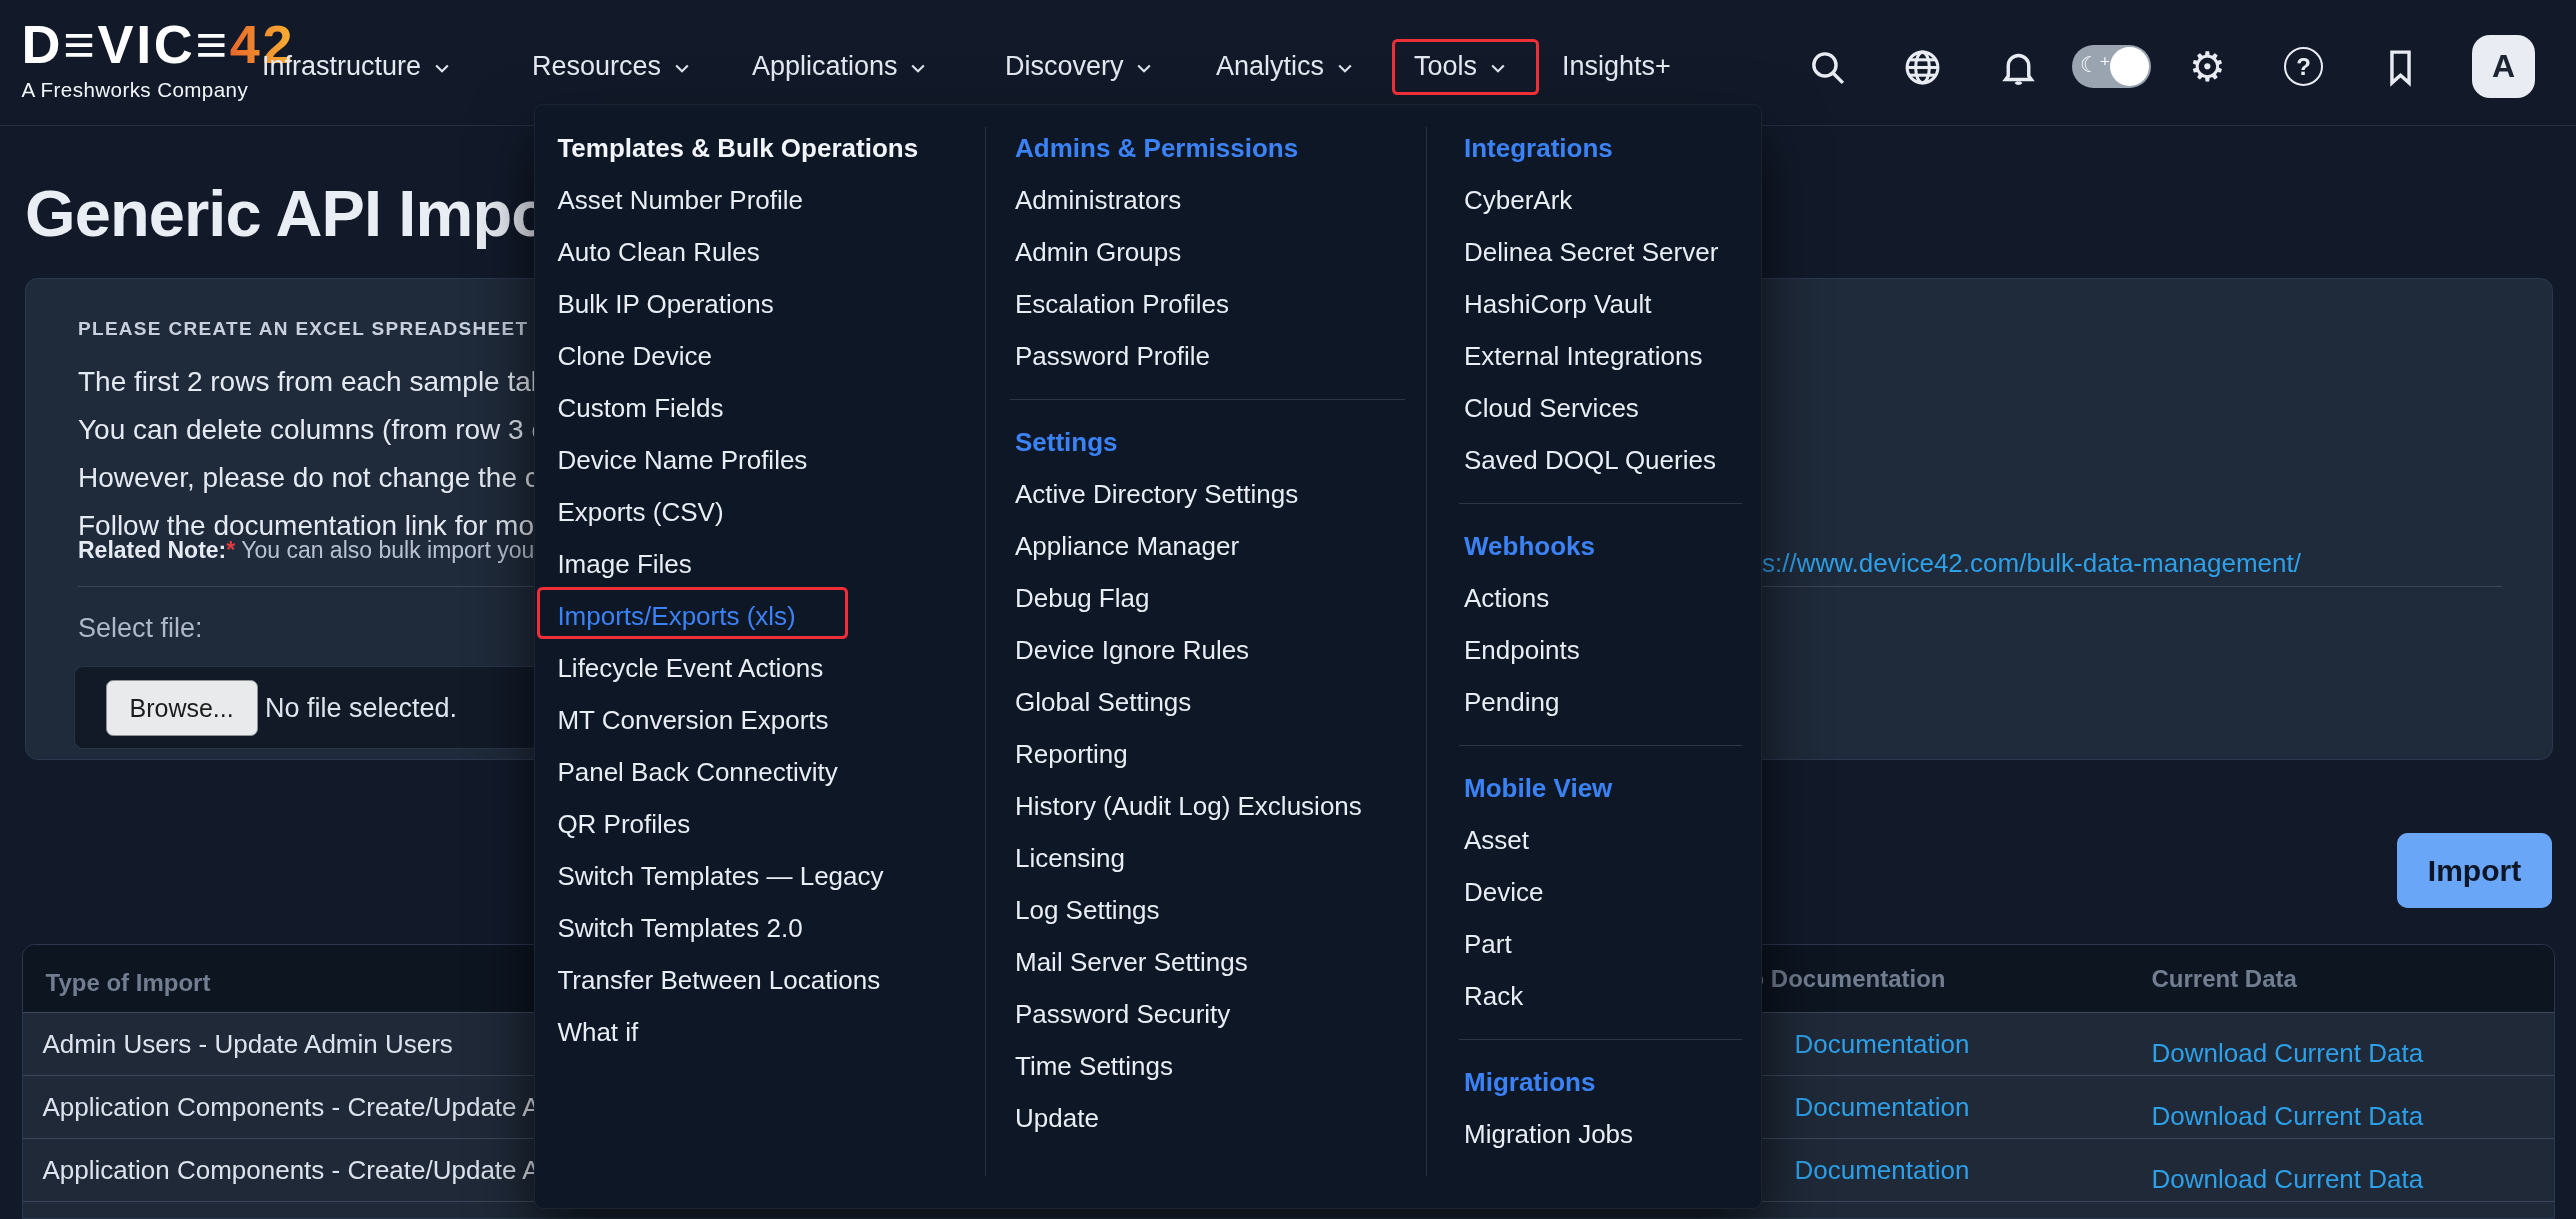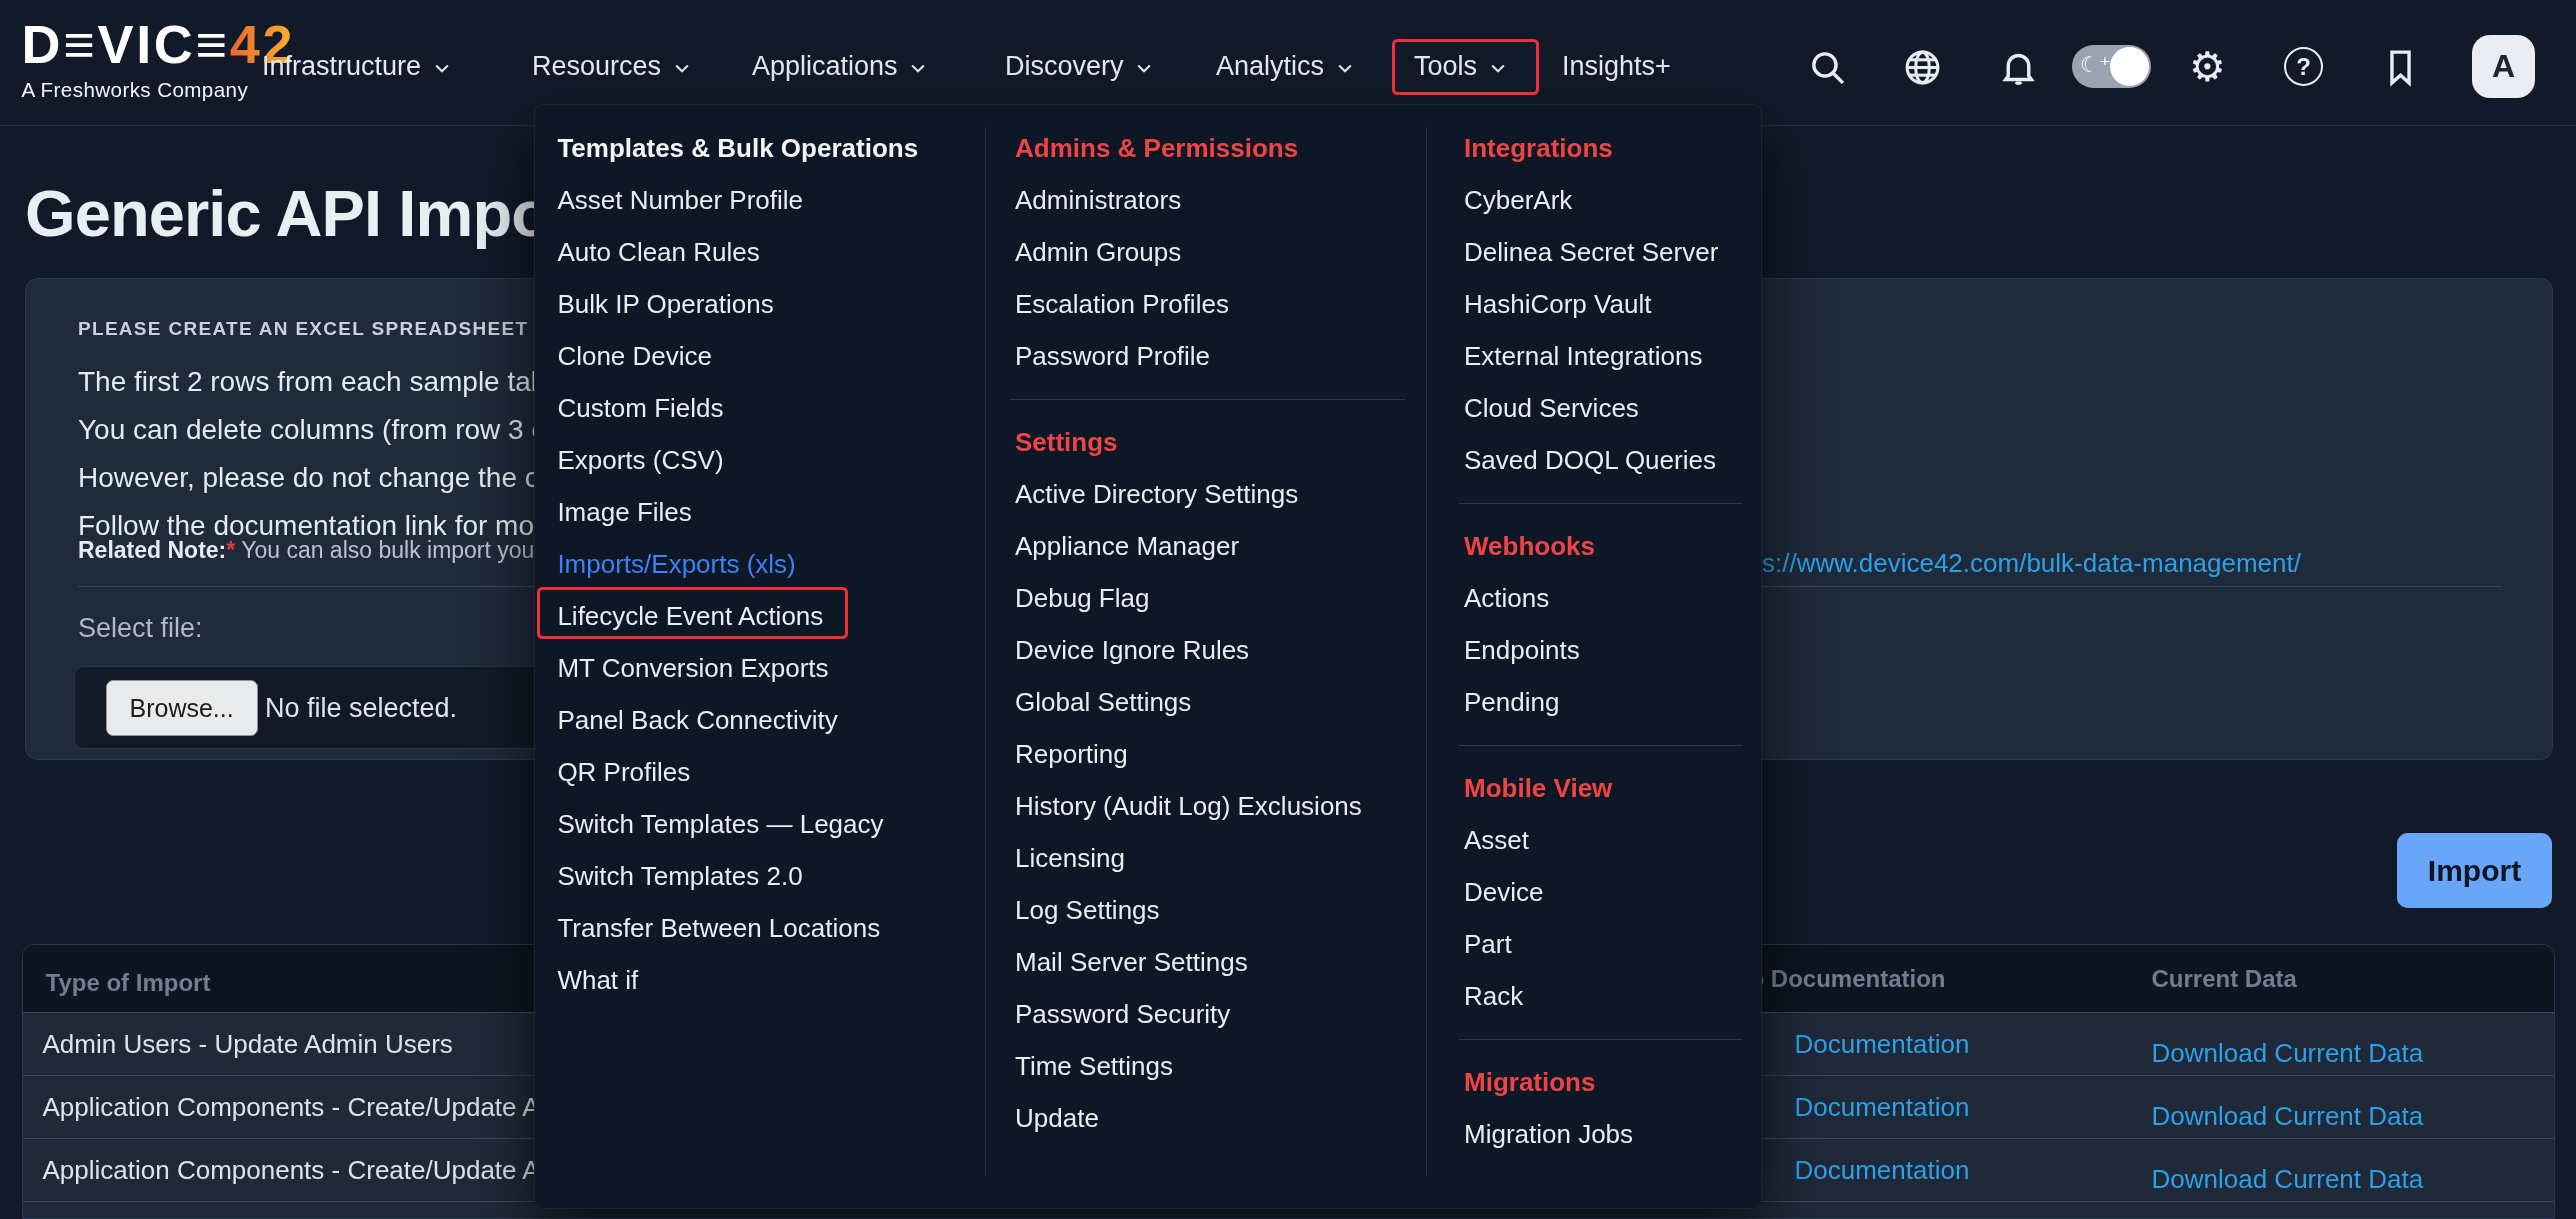--- a/index.html
+++ b/index.html
@@ -50,21 +50,21 @@
   .thead .c2 { position:absolute; left:1663px; top:0; line-height:67px; white-space:nowrap; }
   .thead .c3 { position:absolute; left:2129px; top:0; line-height:67px; }
   .trow { position:relative; height:63px; background:#1f2938; border-top:0.9px solid #3a475c; font-size:26px; color:#dde3ed; }
   .trow .c1 { position:absolute; left:20px; top:0; line-height:63px; white-space:nowrap; }
   .trow .c2 { position:absolute; left:1772px; top:0; line-height:63px; color:#2da0e8; cursor:pointer; white-space:nowrap; }
   .trow .c3 { position:absolute; left:2129px; top:0; line-height:63px; color:#2da0e8; cursor:pointer; white-space:nowrap;margin-top:9px; }
   
   .menu { position:absolute; left:534px; top:104px; width:1228px; height:1105px; background:#0e1726; border:0.9px solid rgba(255,255,255,0.06); border-radius:9px; box-shadow:0 27px 63px rgba(0,0,0,0.65); z-index:10; }
   .menu-vdiv { position:absolute; top:21.5px; bottom:32px; width:0.9px; background:rgba(150,170,200,0.18); }
   .mcol { position:absolute; top:17px; }
-  .m-head { height:52px; line-height:52px; font-size:26px; font-weight:bold; color:#ef4444; white-space:nowrap; }
+  .m-head { height:52px; line-height:52px; font-size:26px; font-weight:bold; color:#3b82f6; white-space:nowrap; }
   .m-head.bright { color:#f2f5fa; }
   .m-item { height:52px; line-height:52px; font-size:26px; color:#e9edf4; white-space:nowrap; width:max-content; cursor:pointer; }
   .m-item.dim { color:#3b82f6; }
   .m-div { height:34px; position:relative; }
   .m-div::after { content:""; position:absolute; left:-5.4px; right:9px; top:17px; height:0.9px; background:rgba(150,170,200,0.22); }
   
   .redbox { position:absolute; border:3.6px solid #ee2f38; border-radius:5.4px; z-index:20; pointer-events:none; }
   #tools-box { left:1392px; top:39px; width:147px; height:56px; }
   #imports-box { left:537px; top:587px; width:311px; height:52px; }
 </style>
@@ -193,20 +193,21 @@
 <div class="menu">
   <div class="menu-vdiv" style="left:450px"></div>
   <div class="menu-vdiv" style="left:891px"></div>
   <div class="mcol" id="menu-col-0" style="left:22.4px;  width:413px">
       <div class="m-head bright">Templates &amp; Bulk Operations</div>
       <div class="m-item">Asset Number Profile</div>
       <div class="m-item">Auto Clean Rules</div>
       <div class="m-item">Bulk IP Operations</div>
       <div class="m-item">Clone Device</div>
       <div class="m-item">Custom Fields</div>
+      <div class="m-item">Device Name Profiles</div>
       <div class="m-item">Exports (CSV)</div>
       <div class="m-item">Image Files</div>
       <div class="m-item dim">Imports/Exports (xls)</div>
       <div class="m-item">Lifecycle Event Actions</div>
       <div class="m-item">MT Conversion Exports</div>
       <div class="m-item">Panel Back Connectivity</div>
       <div class="m-item">QR Profiles</div>
       <div class="m-item">Switch Templates — Legacy</div>
       <div class="m-item">Switch Templates 2.0</div>
       <div class="m-item">Transfer Between Locations</div>

